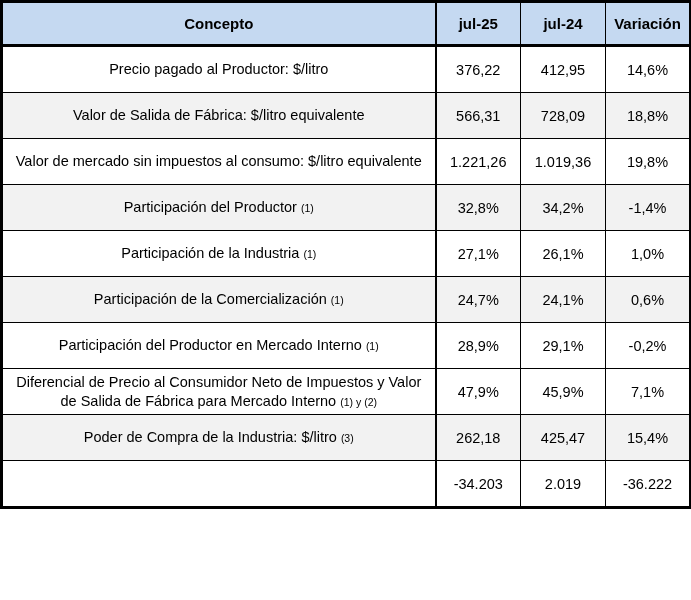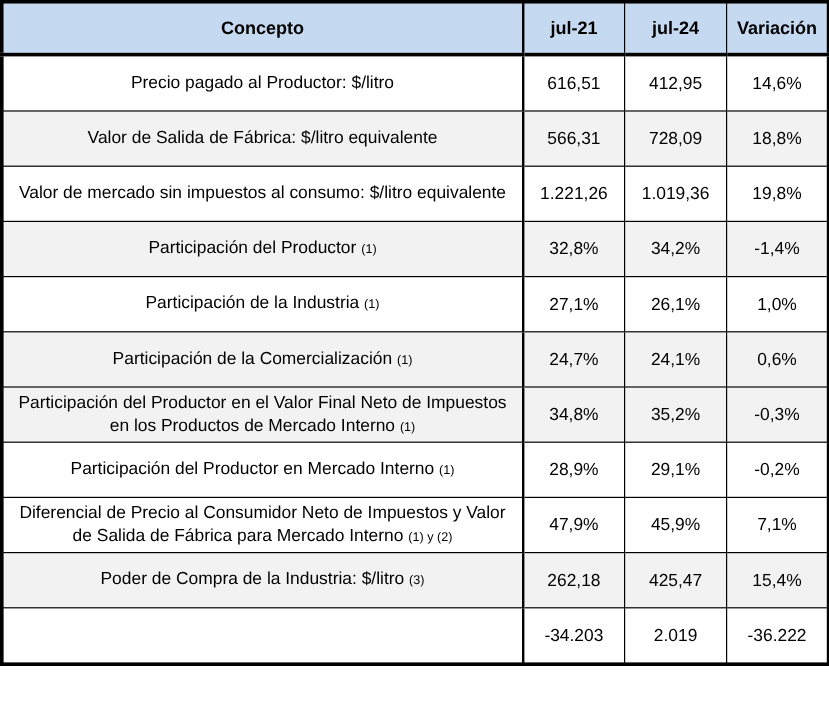--- a/index.html
+++ b/index.html
@@ -64,29 +64,29 @@
 <table>
   <colgroup>
     <col class="c-concepto">
     <col class="c-val">
     <col class="c-val">
     <col class="c-val">
   </colgroup>
   <thead>
     <tr>
       <th>Concepto</th>
-      <th>jul-21</th>
+      <th>jul-25</th>
       <th>jul-24</th>
       <th>Variación</th>
     </tr>
   </thead>
   <tbody>
       <tr>
         <td class="concepto"><span>Precio pagado al Productor: $/litro</span></td>
-        <td class="val">616,51</td>
+        <td class="val">376,22</td>
         <td class="val">412,95</td>
         <td class="val">14,6%</td>
       </tr>
       <tr class="alt">
         <td class="concepto"><span>Valor de Salida de Fábrica: $/litro equivalente</span></td>
         <td class="val">566,31</td>
         <td class="val">728,09</td>
         <td class="val">18,8%</td>
       </tr>
       <tr>
@@ -106,26 +106,20 @@
         <td class="val">27,1%</td>
         <td class="val">26,1%</td>
         <td class="val">1,0%</td>
       </tr>
       <tr class="alt">
         <td class="concepto"><span>Participación de la Comercialización</span> <span class="note">(1)</span></td>
         <td class="val">24,7%</td>
         <td class="val">24,1%</td>
         <td class="val">0,6%</td>
       </tr>
-      <tr class="alt">
-        <td class="concepto"><span>Participación del Productor en el Valor Final Neto de Impuestos en los Productos de Mercado Interno</span> <span class="note">(1)</span></td>
-        <td class="val">34,8%</td>
-        <td class="val">35,2%</td>
-        <td class="val">-0,3%</td>
-      </tr>
       <tr>
         <td class="concepto"><span>Participación del Productor en Mercado Interno</span> <span class="note">(1)</span></td>
         <td class="val">28,9%</td>
         <td class="val">29,1%</td>
         <td class="val">-0,2%</td>
       </tr>
       <tr>
         <td class="concepto"><span>Diferencial de Precio al Consumidor Neto de Impuestos y Valor de Salida de Fábrica para Mercado Interno</span> <span class="note">(1) y (2)</span></td>
         <td class="val">47,9%</td>
         <td class="val">45,9%</td>

